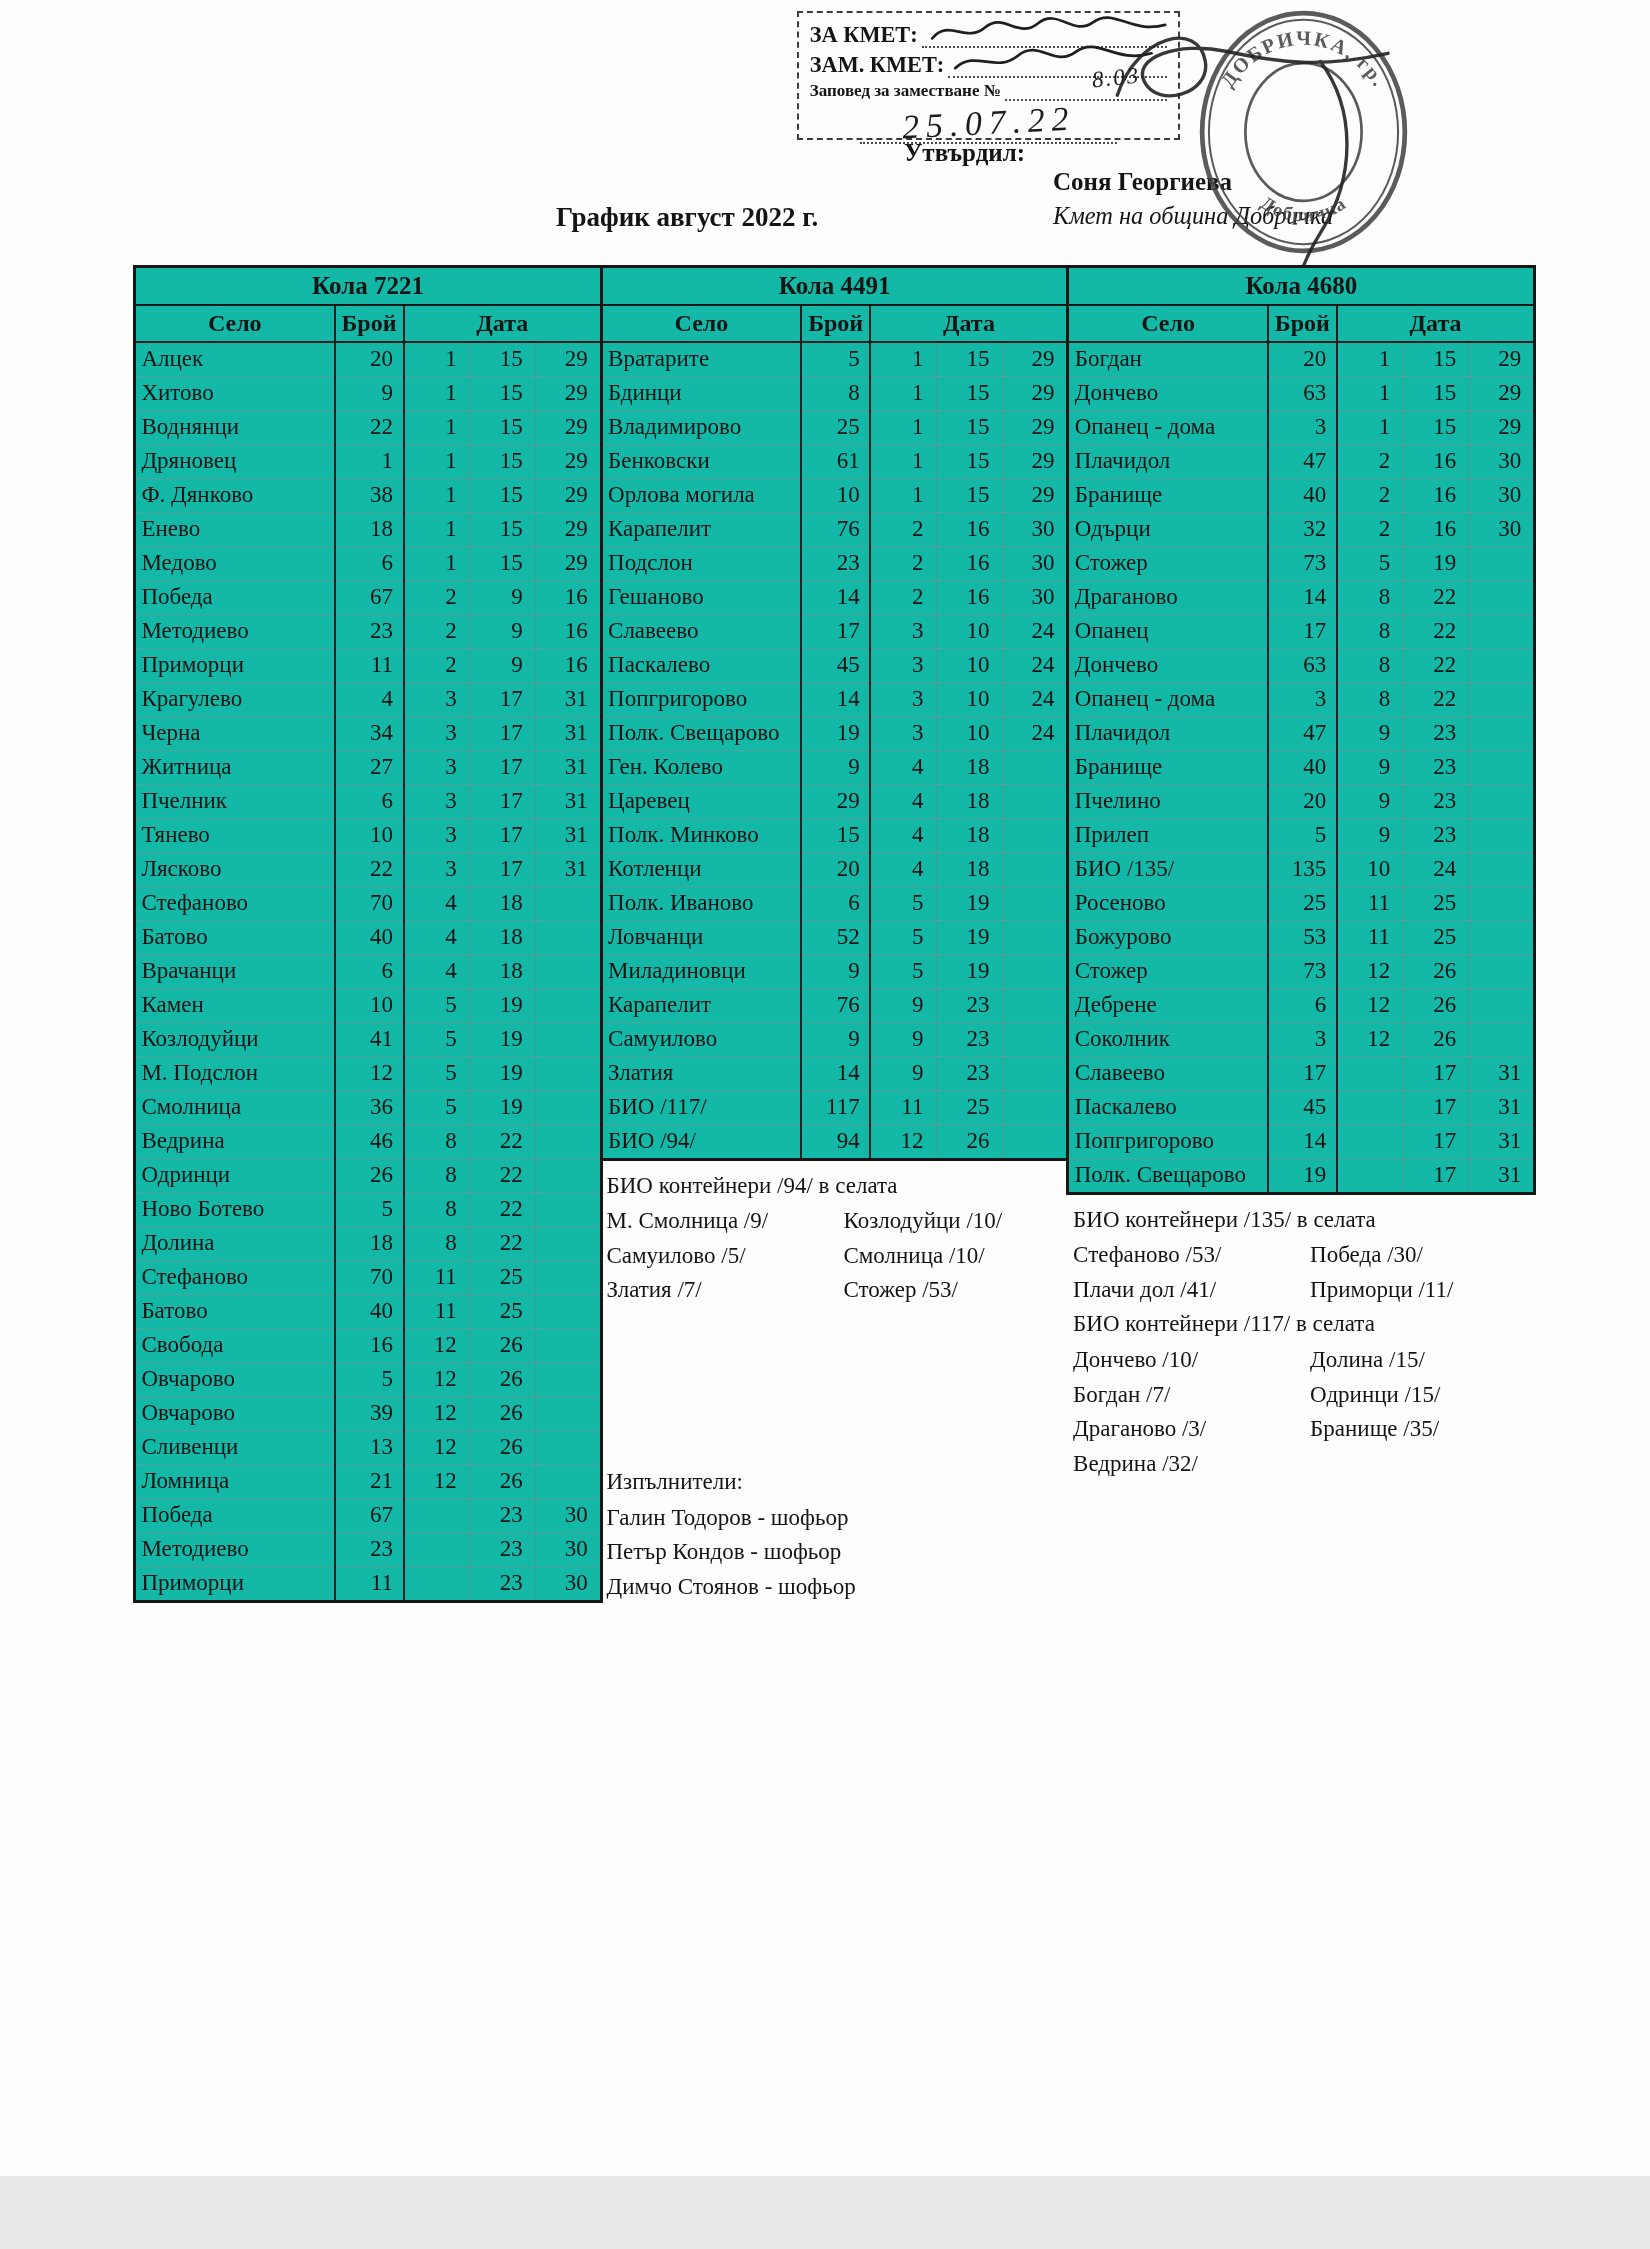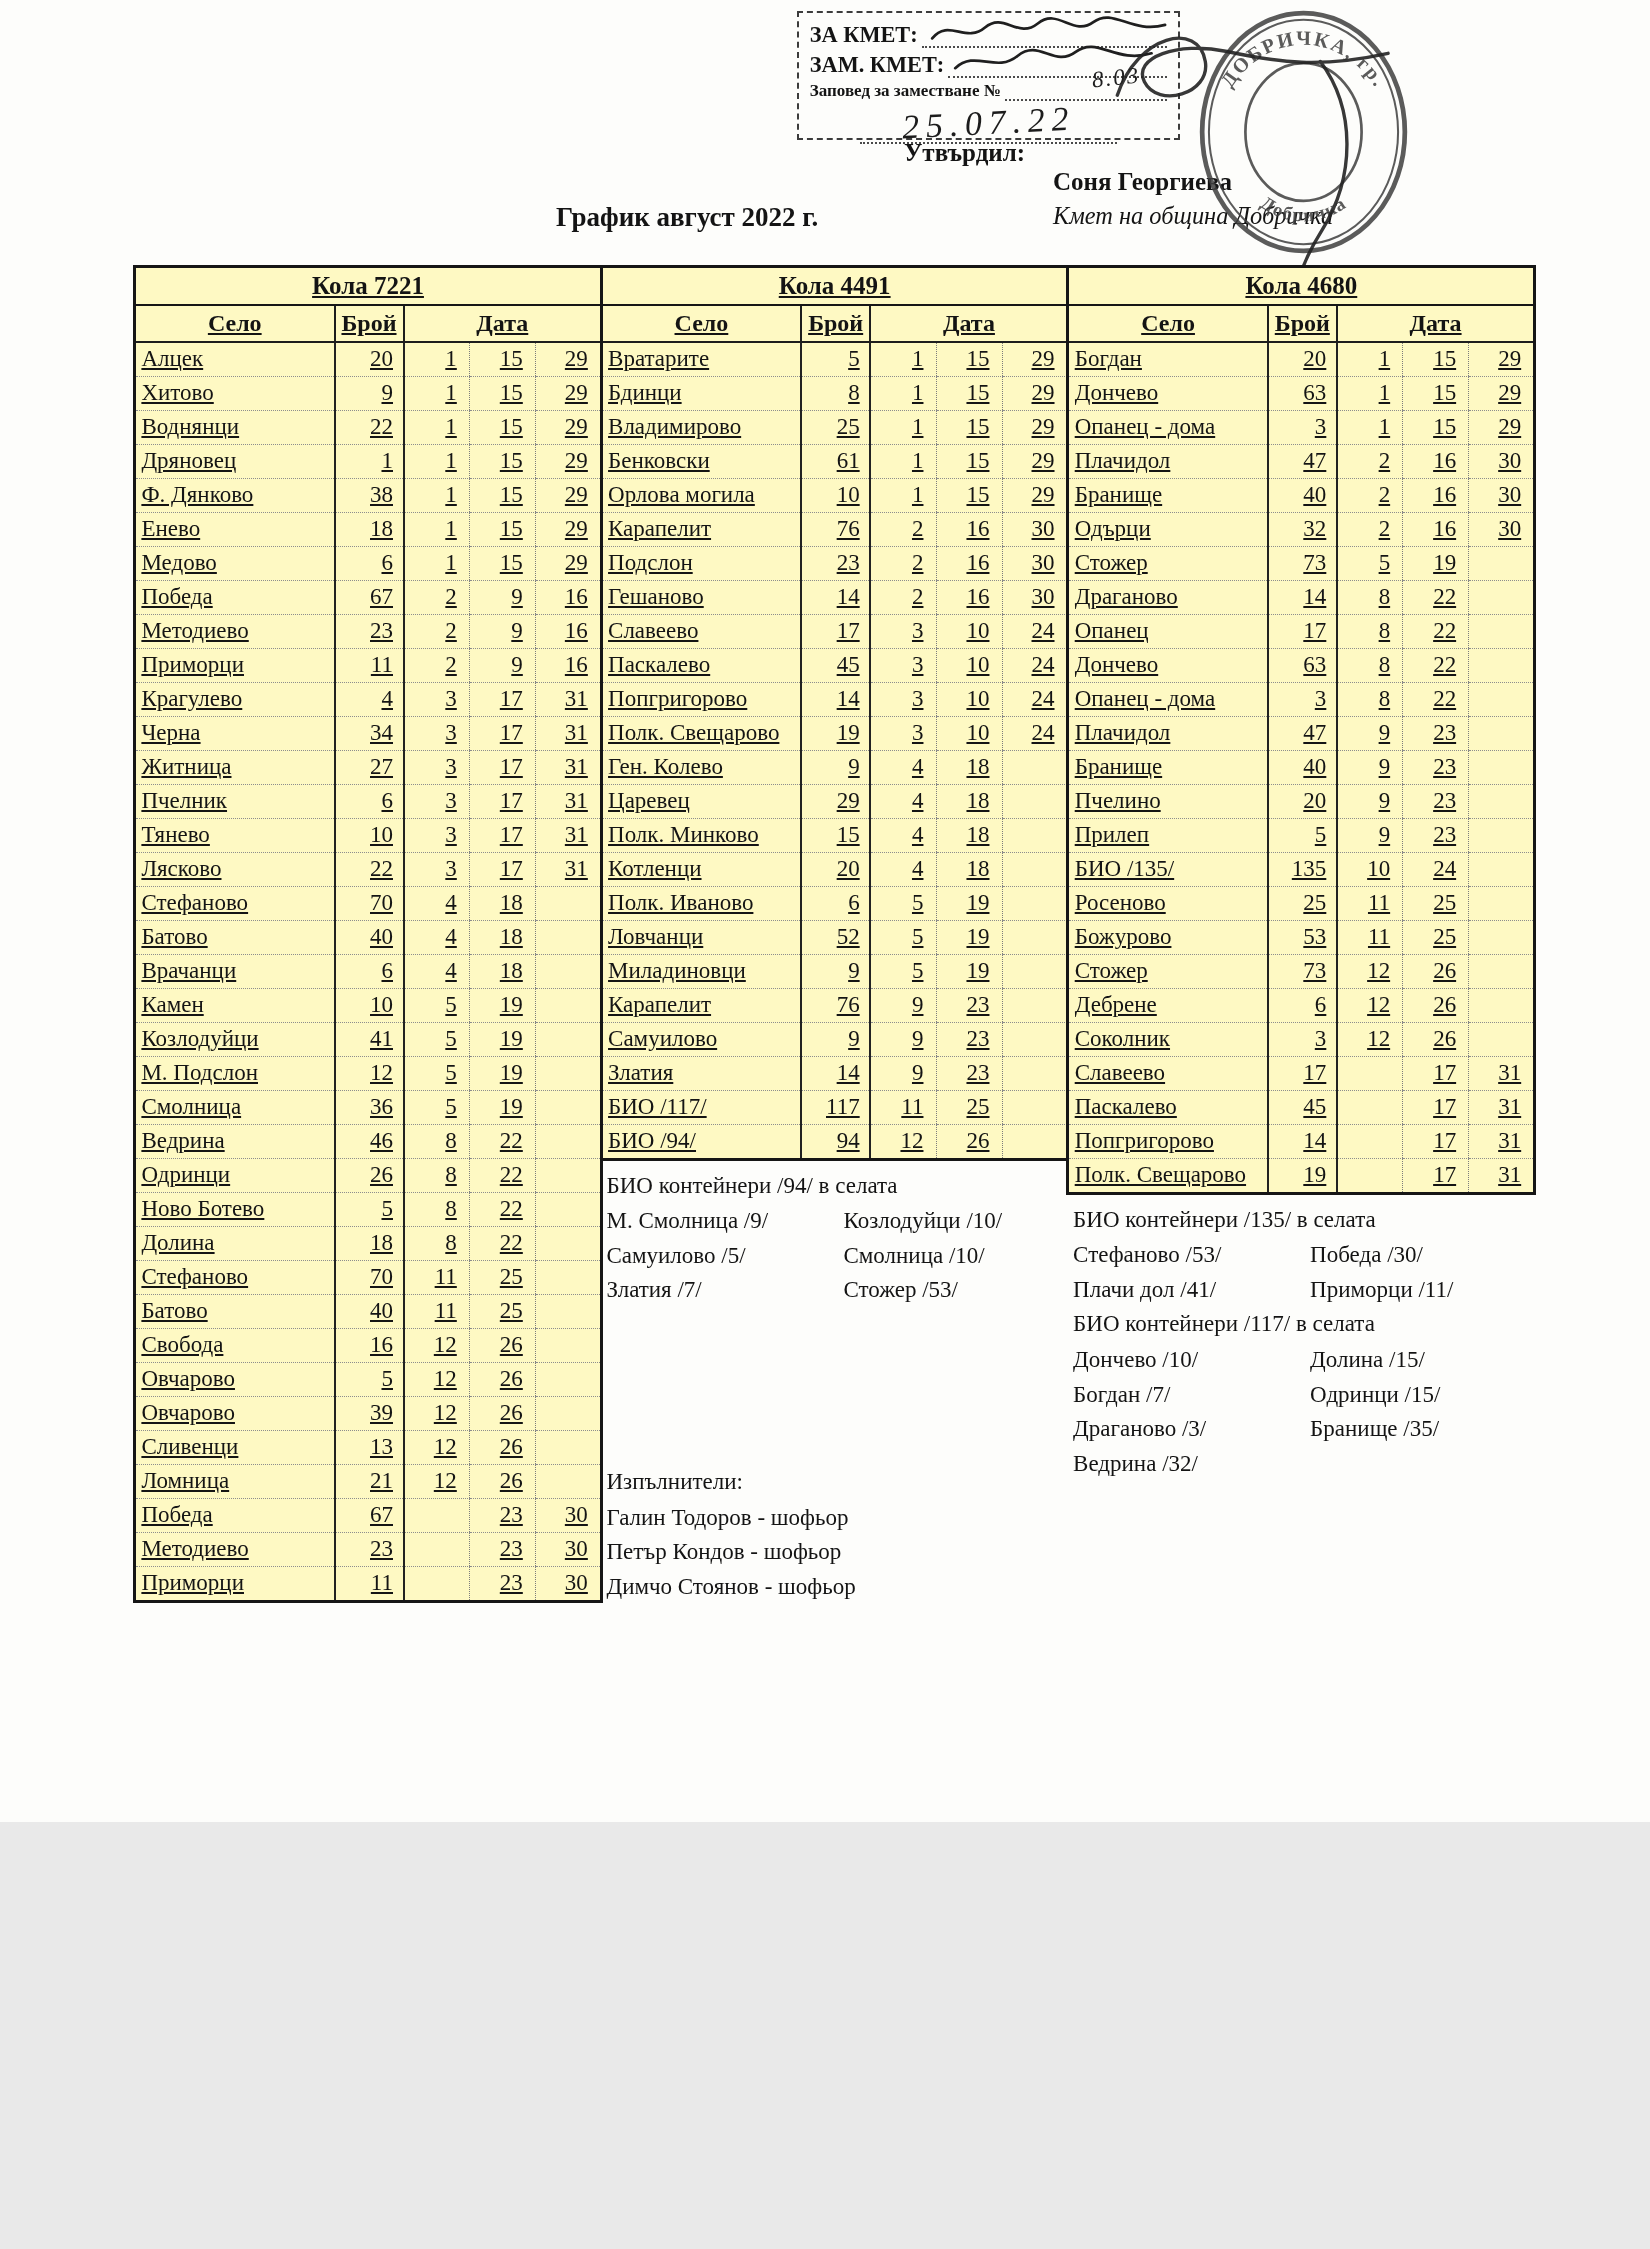--- a/index.html
+++ b/index.html
@@ -1,16 +1,16 @@
 <!DOCTYPE html>
 <html style="font-size:10.8px"><head>
 <meta charset="utf-8">
 <style>
   html,body{margin:0;padding:0;background:#e9e9e9;}
-  .page{position:relative;width:1651px;height:1822px;background:#fdfdfb;
+  .page{position:relative;width:1651px;height:2176px;background:#fdfdfb;
         font-family:"Liberation Serif",serif;color:#141414;overflow:hidden;margin:0 auto;}
 
   
   .stamp-box{position:absolute;left:797px;top:10.8px;width:383px;height:129px;
              border:2px dashed #3c3c3c;padding:5.4px 10.8px;box-sizing:border-box;}
   .sb-row{display:flex;align-items:flex-end;gap:4.1px;height:30px;}
   .sb-row.small{height:23px;}
   .sb-label{font-weight:bold;font-size:22.3px;white-space:nowrap;}
   .sb-label-small{font-size:17px;white-space:nowrap;font-weight:bold;}
   .leader{flex:1;border-bottom:2px dotted #4a4a4a;height:23px;position:relative;}
@@ -26,21 +26,21 @@
   .approver-name{position:absolute;left:1053px;top:168px;font-weight:bold;font-size:25px;}
   .approver-title{position:absolute;left:1053px;top:202px;font-style:italic;font-size:24.4px;}
   .doc-title{position:absolute;left:554px;top:200px;font-size:27px;font-weight:bold;margin:2px;}
 
   .round-stamp{position:absolute;left:1190px;top:4.1px;width:227px;height:256px;opacity:.85;}
   .sig-big{position:absolute;left:1097px;top:13.5px;width:352px;height:325px;opacity:.9;}
 
   
   .tables-row{position:absolute;left:133px;top:265px;display:flex;align-items:flex-start;}
   table.sched{border-collapse:collapse;table-layout:fixed;width:468px;
-              border:3.4px solid #161616;font-size:23px;background:#fef9c3;text-decoration:underline;}
+              border:3.4px solid #161616;font-size:23px;background:#14b8a6;}
   .mid-col,.right-col{margin-left:-3.4px;}
   col.w-village{width:200px;} col.w-count{width:69px;} col.w-d{width:66px;}
   th.car-h{font-size:25px;font-weight:bold;text-align:center;height:34px;
            border-bottom:2.7px solid #161616;}
   th.col-h{font-size:24px;font-weight:bold;text-align:center;height:32.5px;
            border:2px solid #1d1d1d;border-top:none;}
   td{height:33px;padding:0 5.4px;line-height:1.05;vertical-align:middle;
      border-bottom:1.4px dotted #8d8d8d;}
   .c-village{text-align:left;border-right:2px solid #222;}
   .c-count{text-align:right;padding-right:9.5px;border-right:2px solid #222;}

